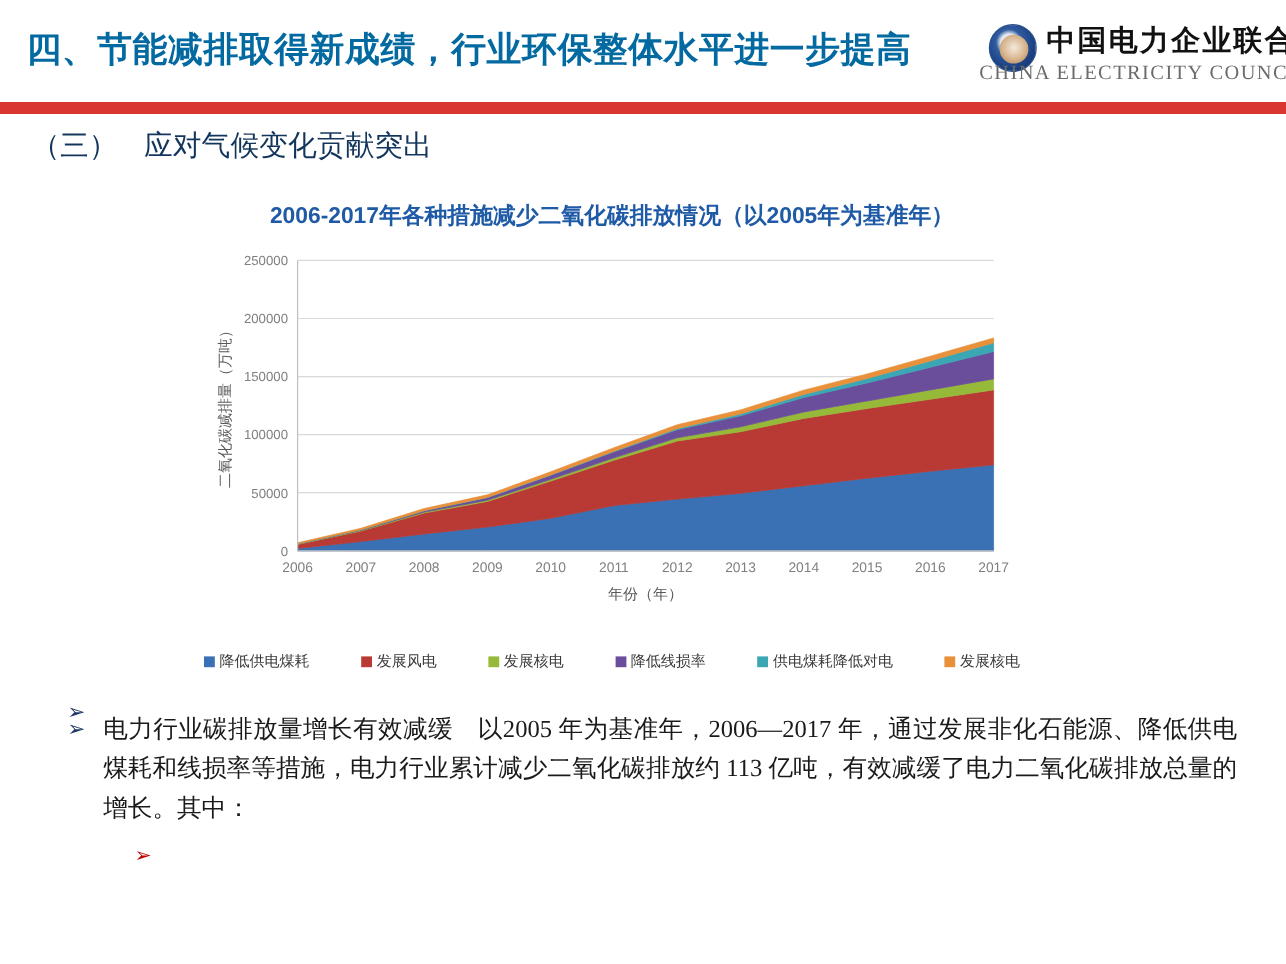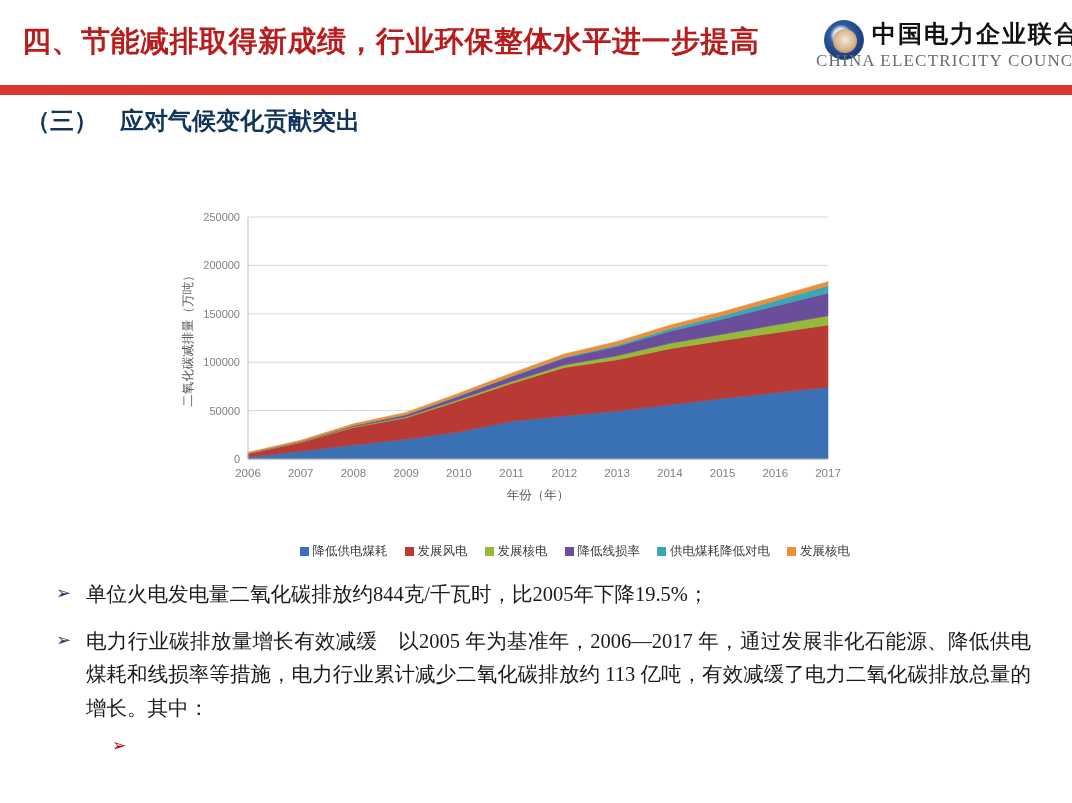--- a/index.html
+++ b/index.html
@@ -20,21 +20,21 @@
     left: 0; top: 0;
     width: 1072px;
     height: 92px;
   }
   .header-title {
     position: absolute;
     left: 22px;
     top: 22px;
     font-size: 29px;
     font-weight: bold;
-    color: #b91c1c;
+    color: #0369a1;
     letter-spacing: 0.5px;
     white-space: nowrap;
   }
   .logo-block {
     position: absolute;
     right: 8px;
     top: 18px;
     width: 250px;
     height: 60px;
   }
@@ -84,21 +84,21 @@
     width: 1072px;
     height: 10px;
     background: #d93631;
   }
   
   .section-heading {
     position: absolute;
     left: 26px;
     top: 105px;
     font-size: 24px;
-    font-weight: bold;
+    font-weight: normal;
     color: #12355b;
     white-space: nowrap;
   }
   .section-heading .sect-gap { display: inline-block; width: 22px; }
 
   
   .chart-panel {
     position: absolute;
     left: 170px;
     top: 155px;
@@ -123,21 +123,21 @@
     height: 310px;
   }
   .plot-svg { display: block; }
 
   .legend-row {
     position: absolute;
     left: 0;
     top: 388px;
     width: 680px;
     display: flex;
-    justify-content: flex-end;
+    justify-content: space-between;
     align-items: center;
     gap: 17px;
   }
   .legend-item {
     display: flex;
     align-items: center;
     gap: 4px;
     font-size: 12.5px;
     color: #3a3a3a;
     white-space: nowrap;
@@ -209,20 +209,21 @@
     <div class="logo-en">CHINA ELECTRICITY COUNCIL</div>
   </div>
 </div>
 <div class="red-rule"></div>
 
 <div class="section-heading">
   <span>（三）</span><span class="sect-gap"></span><span>应对气候变化贡献突出</span>
 </div>
 
 <div class="chart-panel">
+  <div class="chart-title">2006-2017年各种措施减少二氧化碳排放情况（以2005年为基准年）</div>
 
   <div class="plot-wrap">
     <svg class="plot-svg" id="chart-svg" width="680" height="310" viewBox="0 0 680 310">
         <line x1="78" y1="252" x2="658" y2="252" stroke="#d9d9d9" stroke-width="1"></line>
         <text x="70" y="256" text-anchor="end" font-size="11" fill="#808080" font-family="&quot;Liberation Sans&quot;, sans-serif">0</text>
         <line x1="78" y1="203.6" x2="658" y2="203.6" stroke="#d9d9d9" stroke-width="1"></line>
         <text x="70" y="207.6" text-anchor="end" font-size="11" fill="#808080" font-family="&quot;Liberation Sans&quot;, sans-serif">50000</text>
         <line x1="78" y1="155.2" x2="658" y2="155.2" stroke="#d9d9d9" stroke-width="1"></line>
         <text x="70" y="159.2" text-anchor="end" font-size="11" fill="#808080" font-family="&quot;Liberation Sans&quot;, sans-serif">100000</text>
         <line x1="78" y1="106.80000000000001" x2="658" y2="106.80000000000001" stroke="#d9d9d9" stroke-width="1"></line>
@@ -281,21 +282,20 @@
         <span class="legend-swatch" style="background: rgb(232, 144, 58);"></span>
         <span>发展核电</span>
       </div>
     </div>
 </div>
 
 <div class="bullets">
 
   <div class="bullet bullet-1">
     <span class="arrow-marker">➢</span>
-    <span>单位火电发电量二氧化碳排放约844克/千瓦时，比2005年下降19.5%；</span>
   </div>
 
   <div class="bullet bullet-2">
     <span class="arrow-marker">➢</span>
     <span>电力行业碳排放量增长有效减缓　以2005 年为基准年，2006—2017 年，通过发展非化石能源、降低供电煤耗和线损率等措施，电力行业累计减少二氧化碳排放约 113 亿吨，有效减缓了电力二氧化碳排放总量的增长。其中：</span>
   </div>
 
   <div class="sub-bullet">
     <span class="arrow-marker">➢</span>
   </div>

